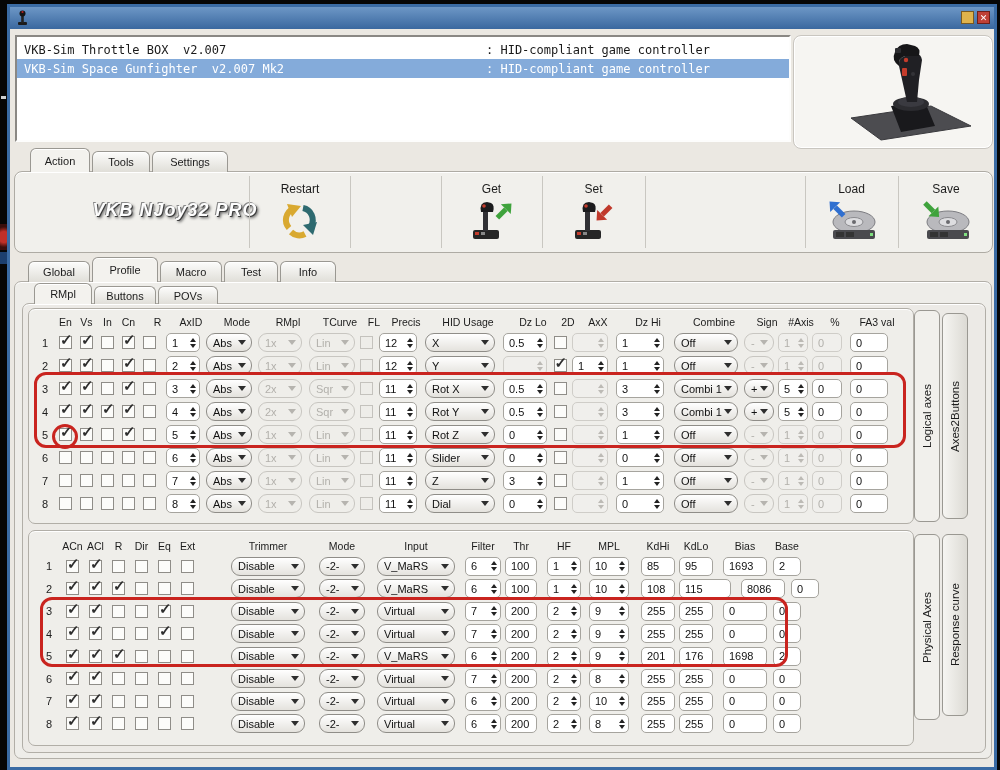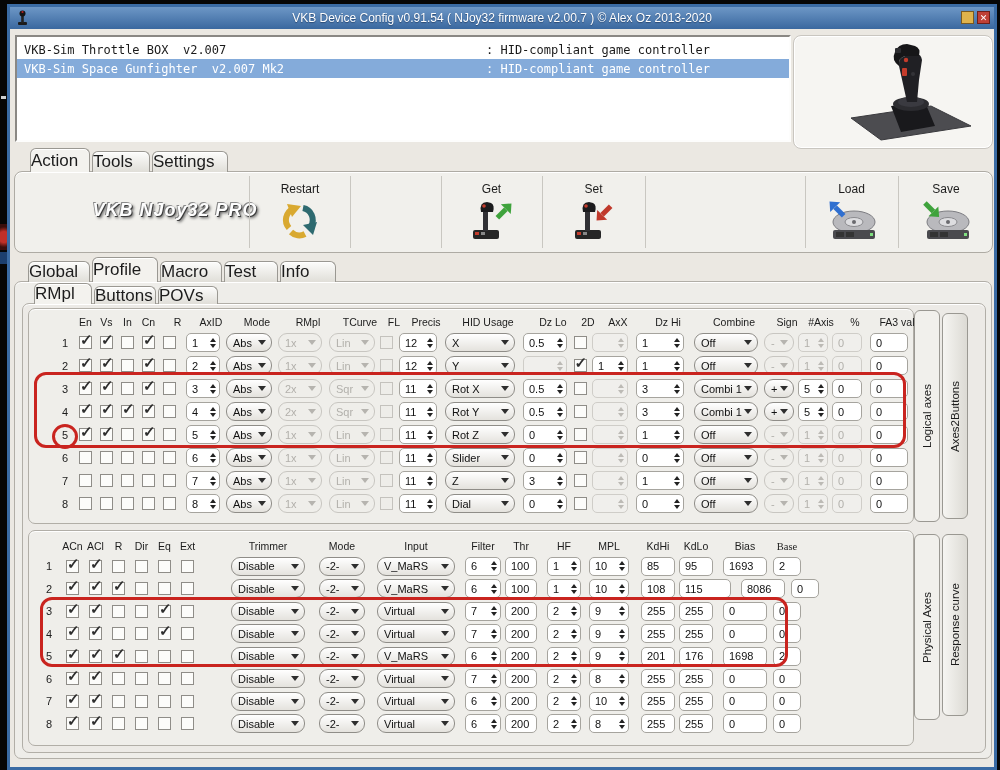--- a/index.html
+++ b/index.html
@@ -37,21 +37,21 @@
 
   
   .stickpanel { position:absolute; left:783px; top:28px; width:200px; height:114px;
                 background:#f6f5f2; border:1px solid #c9c6c0; border-radius:8px;
                 box-shadow:inset 0 0 0 1px #fff; display:flex; align-items:center;
                 justify-content:center; }
 
   
   .tab { position:absolute; height:21px; background:linear-gradient(#fcfcfb,#e0ded8);
          border:1px solid #9a9892; border-bottom:none; border-radius:6px 6px 0 0;
-         display:flex; align-items:center; justify-content:flex-start; font-size:17px;
+         display:flex; align-items:center; justify-content:center; font-size:11px;
          color:#1c1c1c; box-shadow:inset 0 1px 0 #fff; z-index:3; }
   .tab.active { background:#f3f2ee; z-index:4; }
 
   
   .toolbar { position:absolute; left:4px; top:164px; width:979px; height:82px;
              background:#f1f0ec; border:1px solid #aeaba4; border-radius:8px;
              box-shadow:inset 0 1px 0 #fff; }
   .sep { position:absolute; top:4px; bottom:4px; width:1px; background:#c9c7c1; }
   .tb-cell { position:absolute; top:0; height:100%; }
   .btn-label { position:absolute; top:10px; left:0; right:0; text-align:center;
@@ -133,21 +133,20 @@
 
 <div class="win">
 
   <div class="titlebar">
     <svg class="tb-icon" viewBox="0 0 14 16">
       <rect x="3" y="12" width="9" height="3" rx="1" fill="#1b1b1b"></rect>
       <rect x="6.2" y="4" width="2.6" height="9" fill="#222"></rect>
       <ellipse cx="7.5" cy="3.4" rx="3" ry="3" fill="#151515"></ellipse>
       <rect x="6.6" y="1" width="1.8" height="2" fill="#a22"></rect>
     </svg>
-    <div class="tb-title">VKB Device Config v0.91.54 ( NJoy32 firmware v2.00.7 ) © Alex Oz 2013-2020</div>
     <div class="tb-btns">
       <div class="tb-btn tb-min"></div>
       <div class="tb-btn tb-close">✕</div>
     </div>
   </div>
 
   <div class="devlist" style="margin-top:22px; position:absolute; left:5px; top:6px;">
     <div class="dev-row">
       <span class="dev-name">VKB-Sim Throttle BOX  v2.007</span>
       <span class="dev-type">: HID-compliant game controller</span>
@@ -318,21 +317,21 @@
   <div class="vtab" style="left:932px; top:306px; height:206px;">
     <span>Axes2Buttons</span>
     </div>
   <div class="vtab" style="left:904px; top:527px; height:186px; background:#f1f0ec;">
     <span>Physical Axes</span>
     </div>
   <div class="vtab" style="left:932px; top:527px; height:182px;">
     <span>Response curve</span>
     </div>
 
-  <div class="frame" style="left:18px; top:301px; width:886px; height:216px; background:#efeeea;padding-left:20px;">
+  <div class="frame" style="left:18px; top:301px; width:886px; height:216px; background:#efeeea;">
     <div class="hrow" id="logical-head">
         <span class="hcell" style="width: 16px; margin-right: 4px;"></span>
         <span class="hcell" style="width: 21px; margin-right: 0px;">En</span>
         <span class="hcell" style="width: 21px; margin-right: 0px;">Vs</span>
         <span class="hcell" style="width: 21px; margin-right: 0px;">In</span>
         <span class="hcell" style="width: 21px; margin-right: 8px;">Cn</span>
         <span class="hcell" style="width: 21px; margin-right: 6px;">R</span>
         <span class="hcell" style="width: 34px; margin-right: 6px;">AxID</span>
         <span class="hcell" style="width: 46px; margin-right: 6px;">Mode</span>
         <span class="hcell" style="width: 44px; margin-right: 7px;">RMpl</span>
@@ -1358,21 +1357,21 @@
         <span class="hcell" style="width: 74px; margin-right: 14px;">Trimmer</span>
         <span class="hcell" style="width: 46px; margin-right: 12px;">Mode</span>
         <span class="hcell" style="width: 78px; margin-right: 10px;">Input</span>
         <span class="hcell" style="width: 36px; margin-right: 4px;">Filter</span>
         <span class="hcell" style="width: 32px; margin-right: 10px;">Thr</span>
         <span class="hcell" style="width: 34px; margin-right: 8px;">HF</span>
         <span class="hcell" style="width: 40px; margin-right: 12px; text-align: center;">MPL</span>
         <span class="hcell" style="width: 34px; margin-right: 4px;">KdHi</span>
         <span class="hcell" style="width: 34px; margin-right: 10px;">KdLo</span>
         <span class="hcell" style="width: 44px; margin-right: 6px;">Bias</span>
-        <span class="hcell" style="width: 28px; margin-right: 11px; font-family: Liberation Serif, serif;">Base</span>
+        <span class="hcell" style="width: 28px; margin-right: 11px;">Base</span>
       </div>
     <div class="rows" id="physical-rows">
         <div class="trow">
           <span class="cell rnum" style="width: 20px; margin-right: 6px;">1</span>
           <span class="cell" style="width: 23px; margin-right: 0px;">
             <span class="cb on"></span>
           </span>
           <span class="cell" style="width: 23px; margin-right: 0px;">
             <span class="cb on"></span>
           </span>

